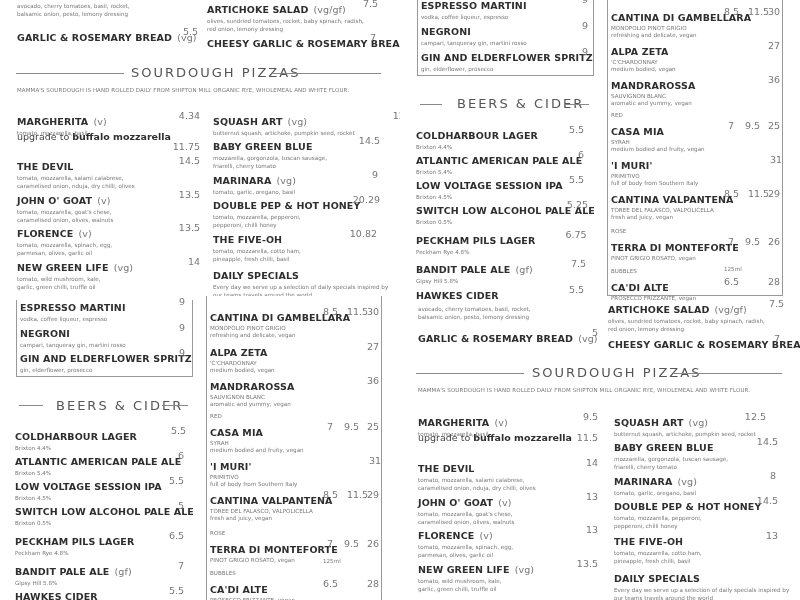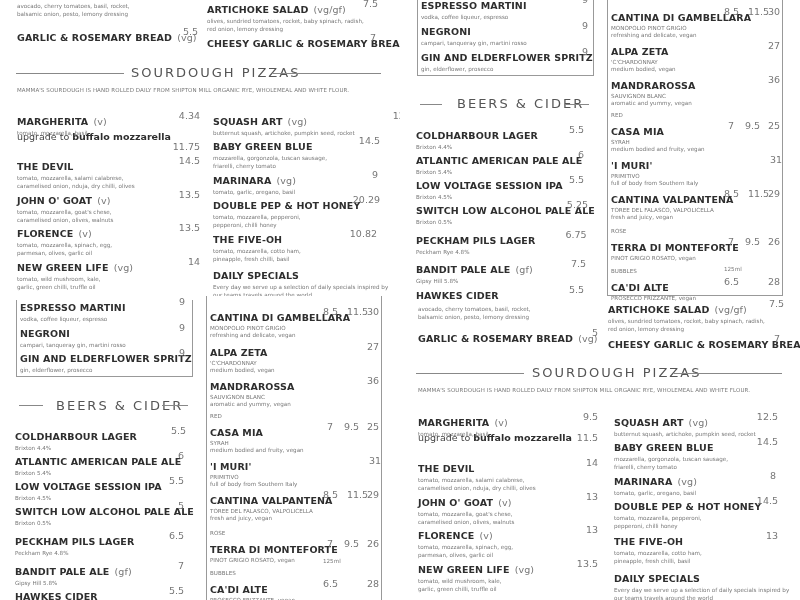--- a/index.html
+++ b/index.html
@@ -465,21 +465,21 @@
     <div class="desc">tomato, wild mushroom, kale,</div>
     <div class="desc">garlic, green chilli, truffle oil</div>
   </div>
   <div class="price" style="left:176px; top:558px; width:22px;">13.5</div>
 
   <div class="item" style="left:214px; top:411px;">
     <span class="name">SQUASH ART</span>
     <span class="name tag">(vg)</span>
     <div class="desc">butternut squash, artichoke, pumpkin seed, rocket</div>
   </div>
-  <div class="price" style="left:356px; top:411px; width:22px;">12.5</div>
+  <div class="price" style="left:344px; top:411px; width:22px;">12.5</div>
 
   <div class="item" style="left:214px; top:436px;">
     <span class="name">BABY GREEN BLUE</span>
     <div class="desc">mozzarella, gorgonzola, tuscan sausage,</div>
     <div class="desc">friarelli, cherry tomato</div>
   </div>
   <div class="price" style="left:356px; top:436px; width:22px;">14.5</div>
 
   <div class="item" style="left:214px; top:470px;">
     <span class="name">MARINARA</span>

